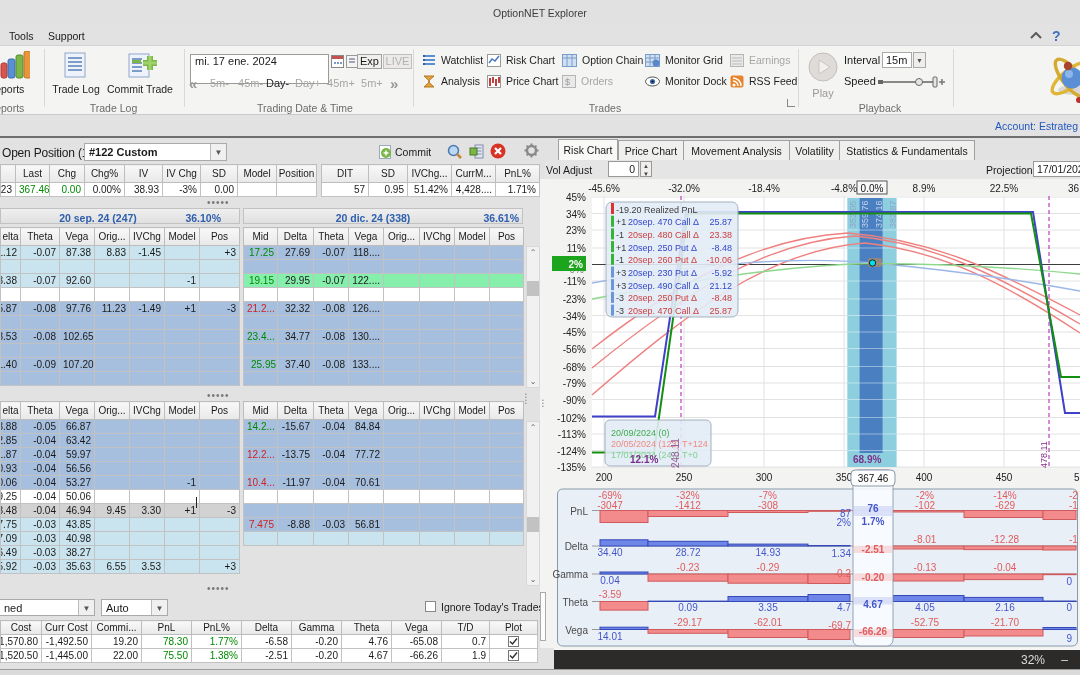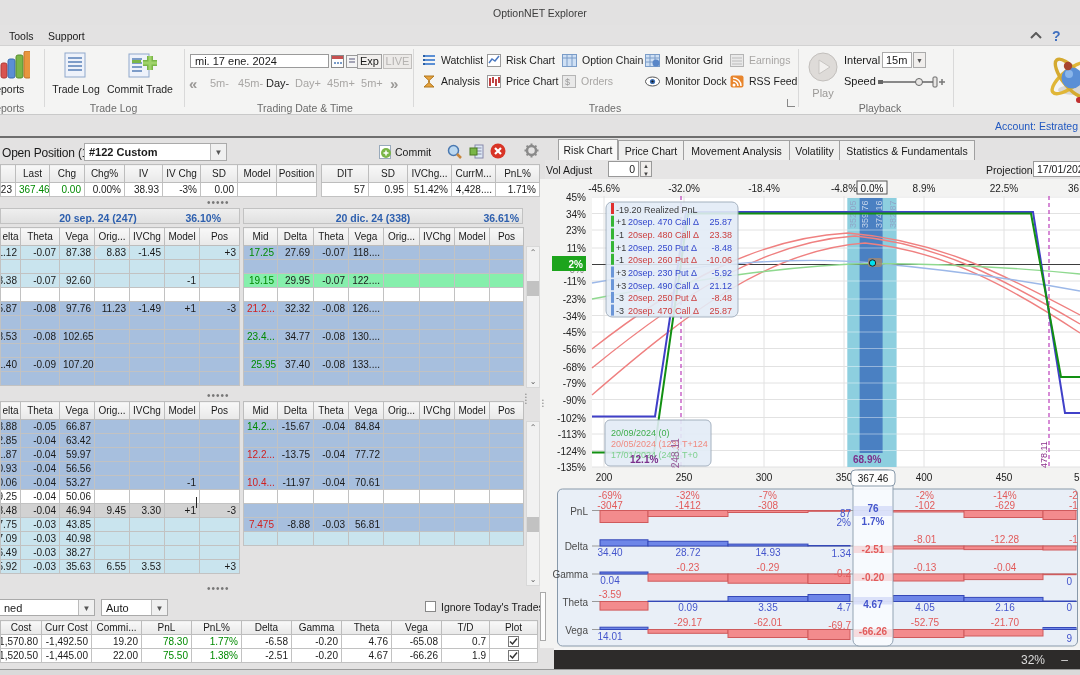--- a/index.html
+++ b/index.html
@@ -80,21 +80,21 @@
       <rect x="1" y="2" width="20" height="23" fill="#eef2fa" stroke="#8fa8cc"></rect>
       <path d="M4 7h10M4 11h10M4 15h10M4 19h10" stroke="#7d9cc8" stroke-width="2"></path>
       <path d="M4 9.5h9" stroke="#7ab648" stroke-width="3"></path>
       <path d="M22 4v14M15 11h14" stroke="#7ab648" stroke-width="6"></path>
       <path d="M22 4v14M15 11h14" stroke="#9fd36a" stroke-width="3"></path>
     </svg>
     <div class="bigbtn" style="left:98px;top:37px;width:84px;">Commit Trade</div>
     <div class="grouplabel" style="left:46px;width:135px;">Trade Log</div>
     <div class="rsep" style="left:184px;"></div>
 
-    <div class="abs" style="left:190px;top:8px;width:139px;height:14px;background:#fff;border:1px solid #9a9a9a;font-size:11px;padding:0px 4px;">mi. 17 ene. 2024</div>
+    <div class="abs" style="left:190px;top:8px;width:139px;height:30px;background:#fff;border:1px solid #9a9a9a;font-size:11px;padding:0px 4px;">mi. 17 ene. 2024</div>
     <svg class="abs" style="left:331px;top:9px;" width="13" height="13">
         <rect x="0.5" y="0.5" width="12" height="12" fill="#fdfdfd" stroke="#888"></rect>
         <rect x="1" y="1" width="11" height="3" fill="#c75050"></rect>
         <path d="M3 7h2v2H3zM6 7h2v2H6zM9 7h2v2H9z" fill="#7a9cc8"></path>
       </svg>
     <svg class="abs" style="left:346px;top:9px;" width="12" height="13">
         <rect x="0.5" y="0.5" width="11" height="12" fill="#f4f4f4" stroke="#999"></rect>
         <path d="M3 4h6M3 7h6" stroke="#557" stroke-width="1"></path>
       </svg>
     <div class="abs" style="left:357px;top:8px;width:25px;height:15px;background:#f1efed;border:1px solid #a0a0a0;text-align:center;font-size:11px;">Exp</div>
@@ -290,21 +290,21 @@
               <th style="width:35px;">IVChg</th>
               <th style="width:35px;">Model</th>
               <th style="width:40px;">Pos</th>
             </tr>
             <tr style="background:#c9e4ee;">
               <td class="r" style="width:20px;">
                 <span class="cut">41.12</span>
               </td>
               <td class="r" style="width:39px;">-0.07</td>
               <td class="r" style="width:35px;">87.38</td>
-              <td class="r" style="width:35px;border-radius:7px;">8.83</td>
+              <td class="r" style="width:35px;">8.83</td>
               <td class="r" style="width:35px;">-1.45</td>
               <td class="r" style="width:35px;"></td>
               <td class="r" style="width:40px;">+3</td>
             </tr>
             <tr style="background:#c9e4ee;">
               <td class="r" style="width:20px;"></td>
               <td class="r" style="width:39px;"></td>
               <td class="r" style="width:35px;"></td>
               <td class="r" style="width:35px;"></td>
               <td class="r" style="width:35px;"></td>

